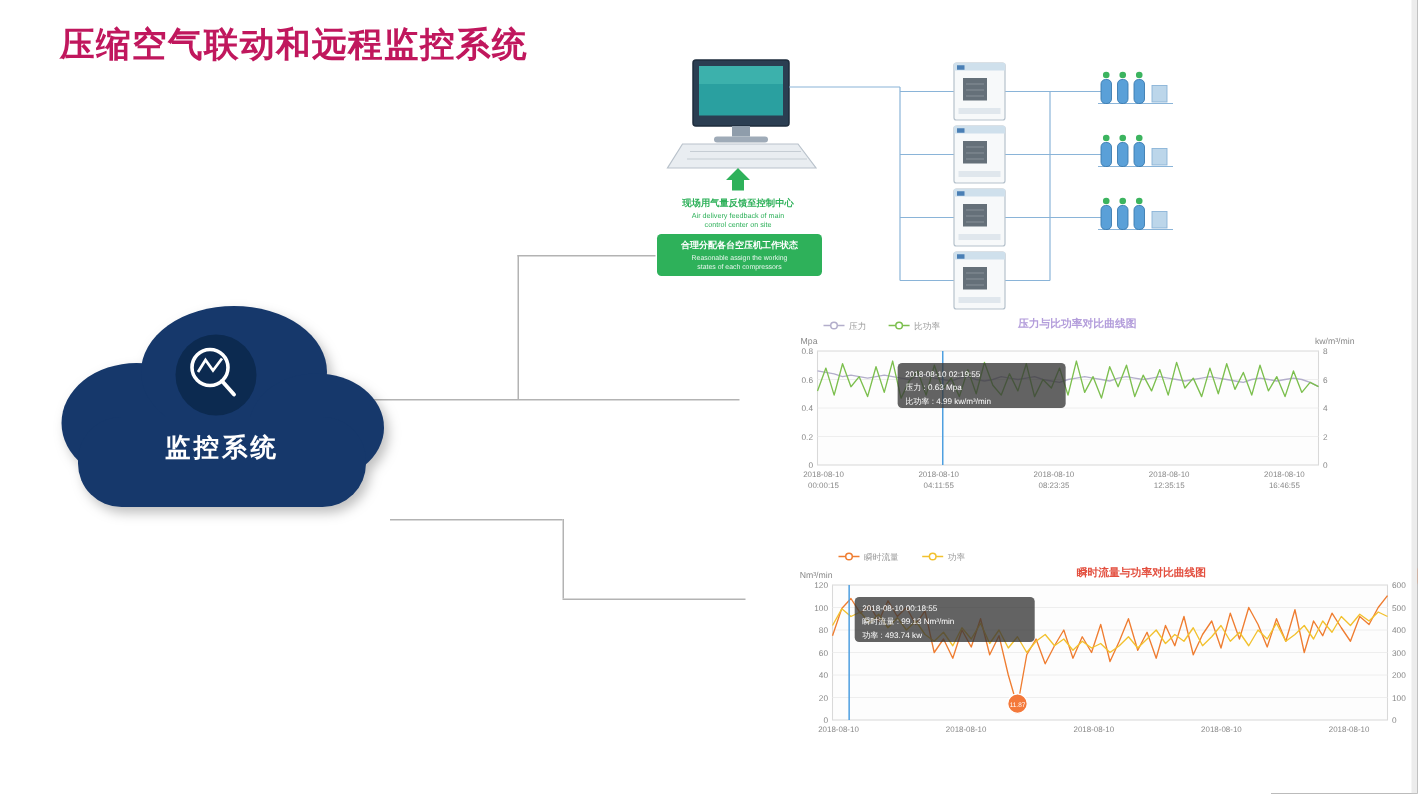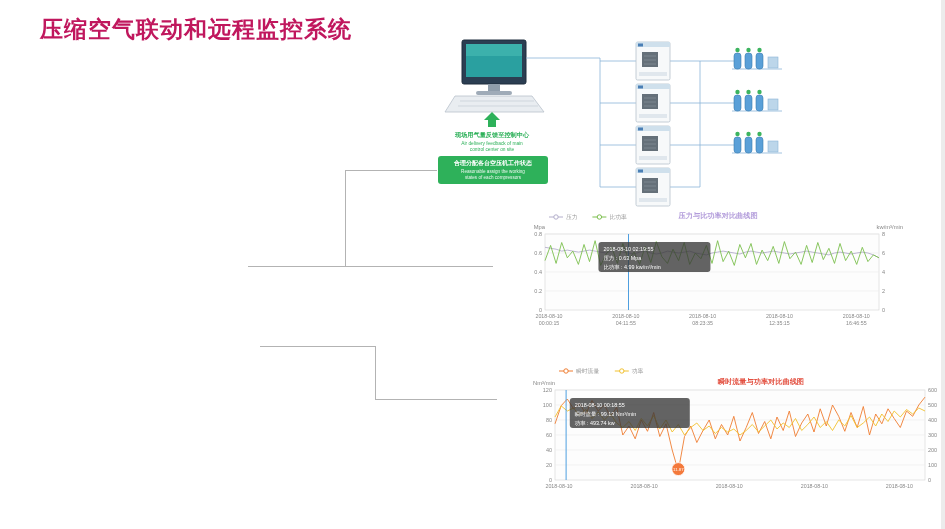--- a/index.html
+++ b/index.html
@@ -19,20 +19,35 @@
 
   <h1 class="page-title">压缩空气联动和远程监控系统</h1>
 
   <div class="connector" style="left:248px;top:266px;width:245px;height:1px;"></div>
   <div class="connector" style="left:345px;top:170px;width:1px;height:96px;"></div>
   <div class="connector" style="left:345px;top:170px;width:92px;height:1px;"></div>
   <div class="connector" style="left:260px;top:346px;width:115px;height:1px;"></div>
   <div class="connector" style="left:375px;top:346px;width:1px;height:53px;"></div>
   <div class="connector" style="left:375px;top:399px;width:122px;height:1px;"></div>
 
+  <div class="abs" style="left:36px;top:190px;width:225px;height:160px;">
+    <svg width="225" height="160" viewBox="0 0 225 160" style="filter:drop-shadow(3px 4px 4px rgba(0,0,0,0.25));">
+      <ellipse cx="55" cy="92" rx="50" ry="40" fill="#16386b"></ellipse>
+      <ellipse cx="120" cy="58" rx="62" ry="44" fill="#16386b"></ellipse>
+      <ellipse cx="175" cy="95" rx="45" ry="36" fill="#16386b"></ellipse>
+      <rect x="16" y="88" width="192" height="60" rx="29" fill="#16386b"></rect>
+      <circle cx="108" cy="60" r="27" fill="#0c2a50"></circle>
+      <g>
+        <circle cx="104" cy="55" r="12" fill="none" stroke="#ffffff" stroke-width="2.4"></circle>
+        <polyline points="96,58 101,50 106,57 112,49" fill="none" stroke="#ffffff" stroke-width="1.8"></polyline>
+        <line x1="112" y1="64" x2="120" y2="73" stroke="#ffffff" stroke-width="2.6" stroke-linecap="round"></line>
+      </g>
+      <text x="112" y="114" font-size="17" font-weight="bold" fill="#ffffff" text-anchor="middle" letter-spacing="2">监控系统</text>
+    </svg>
+  </div>
 
   <div class="abs" style="left:430px;top:28px;width:410px;height:185px;">
     <svg id="diagram-svg" width="410" height="185" viewBox="0 0 410 185">
       <g>
         <rect x="32" y="12" width="64" height="44" rx="2" fill="#2b3e52" stroke="#1e2d3d"></rect>
         <rect x="36" y="16" width="56" height="33" fill="#2aa0a0"></rect>
         <rect x="36" y="16" width="56" height="12" fill="#45b8b0" opacity="0.7"></rect>
         <rect x="58" y="56" width="12" height="7" fill="#8f9dab"></rect>
         <rect x="46" y="63" width="36" height="4" rx="2" fill="#9fabb8"></rect>
         <polygon points="25,68 102,68 114,84 15,84" fill="#e9edf1" stroke="#b9c2cb" stroke-width="0.8"></polygon>

